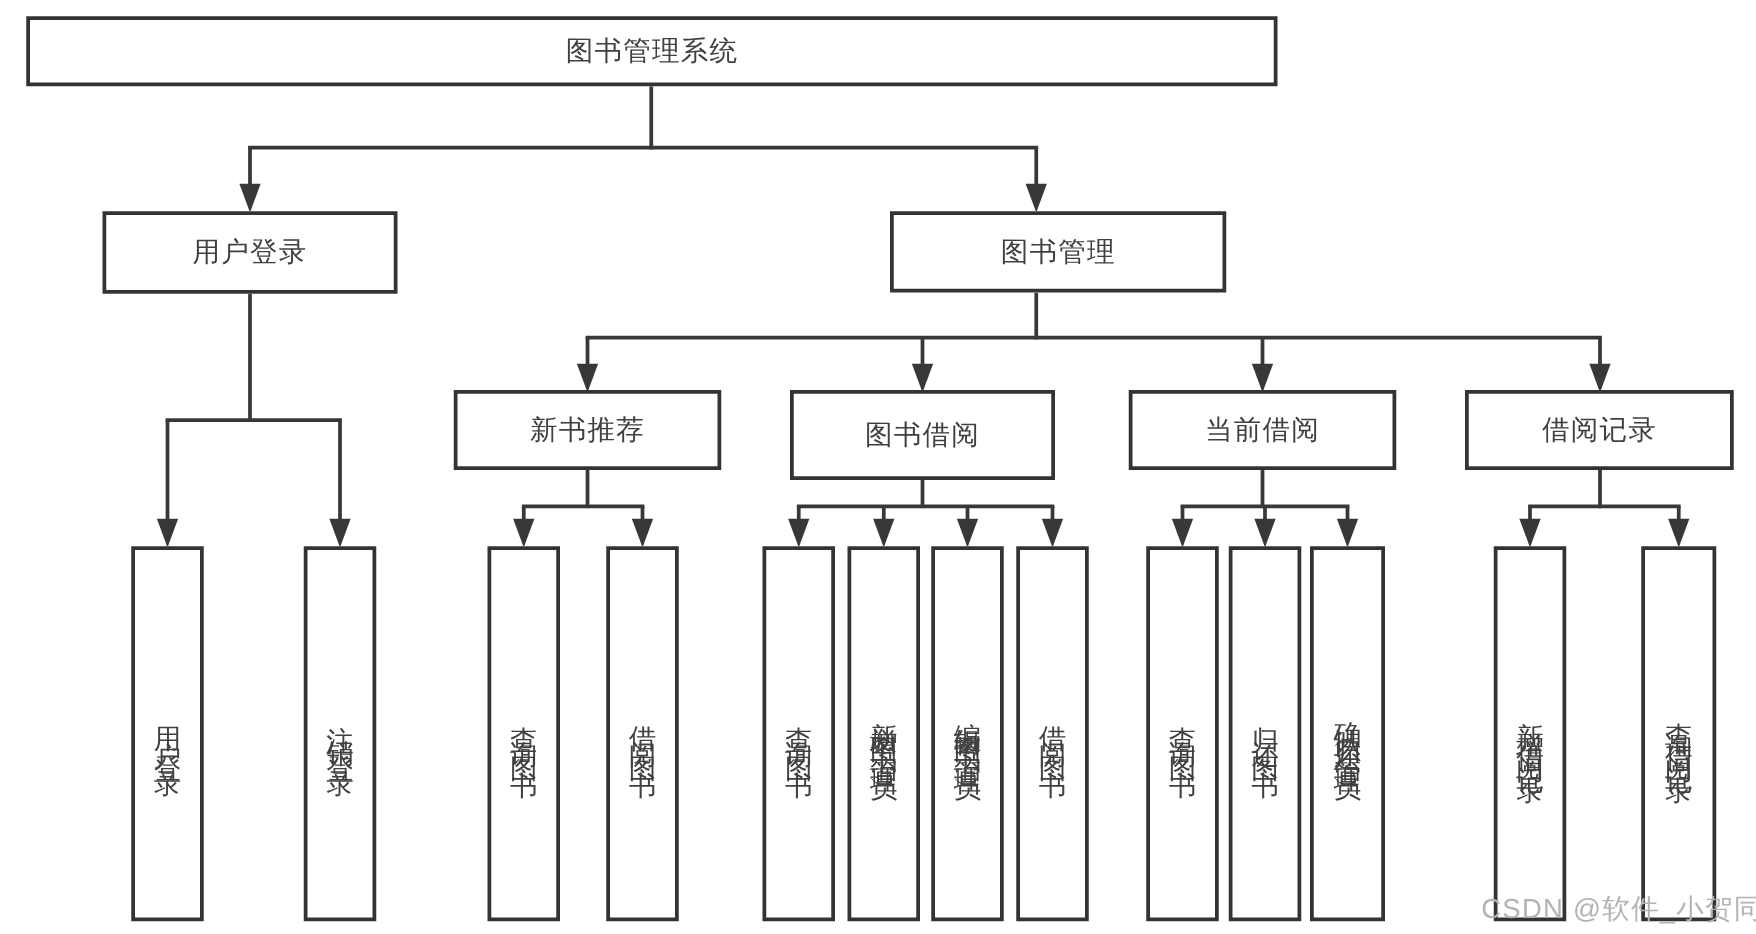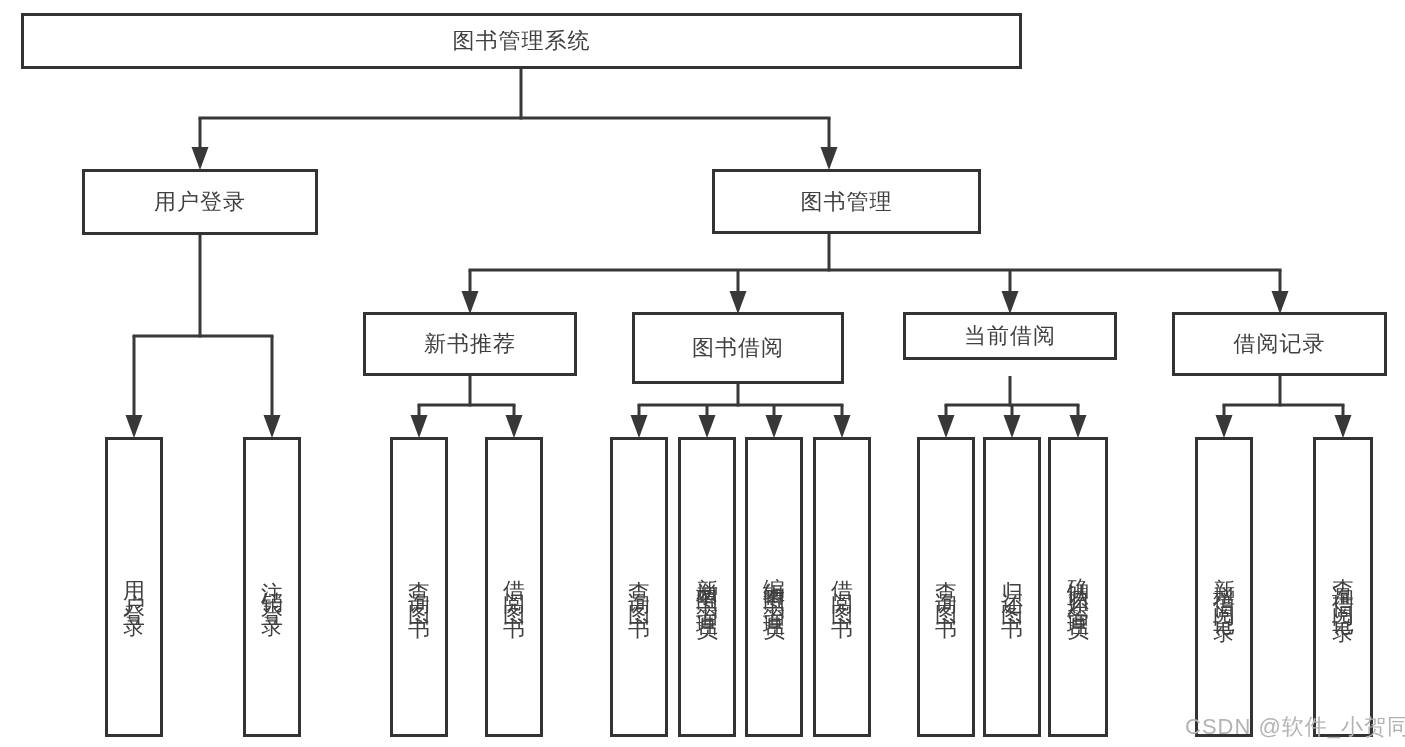--- a/index.html
+++ b/index.html
@@ -135,21 +135,21 @@
   <div class="box hbox" style="left:712px;top:169px;width:269px;height:65px">
     <span>图书管理</span>
   </div>
 
   <div class="box hbox" style="left:363px;top:312px;width:214px;height:64px">
     <span>新书推荐</span>
   </div>
   <div class="box hbox" style="left:632px;top:312px;width:212px;height:72px">
     <span>图书借阅</span>
   </div>
-  <div class="box hbox" style="left:903px;top:312px;width:214px;height:48px">
+  <div class="box hbox" style="left:903px;top:312px;width:214px;height:64px">
     <span>当前借阅</span>
   </div>
   <div class="box hbox" style="left:1172px;top:312px;width:215px;height:64px">
     <span>借阅记录</span>
   </div>
 
   <div class="box vbox" style="left:105px">
     <span class="v4">用户登录</span>
   </div>
   <div class="box vbox" style="left:243px">

